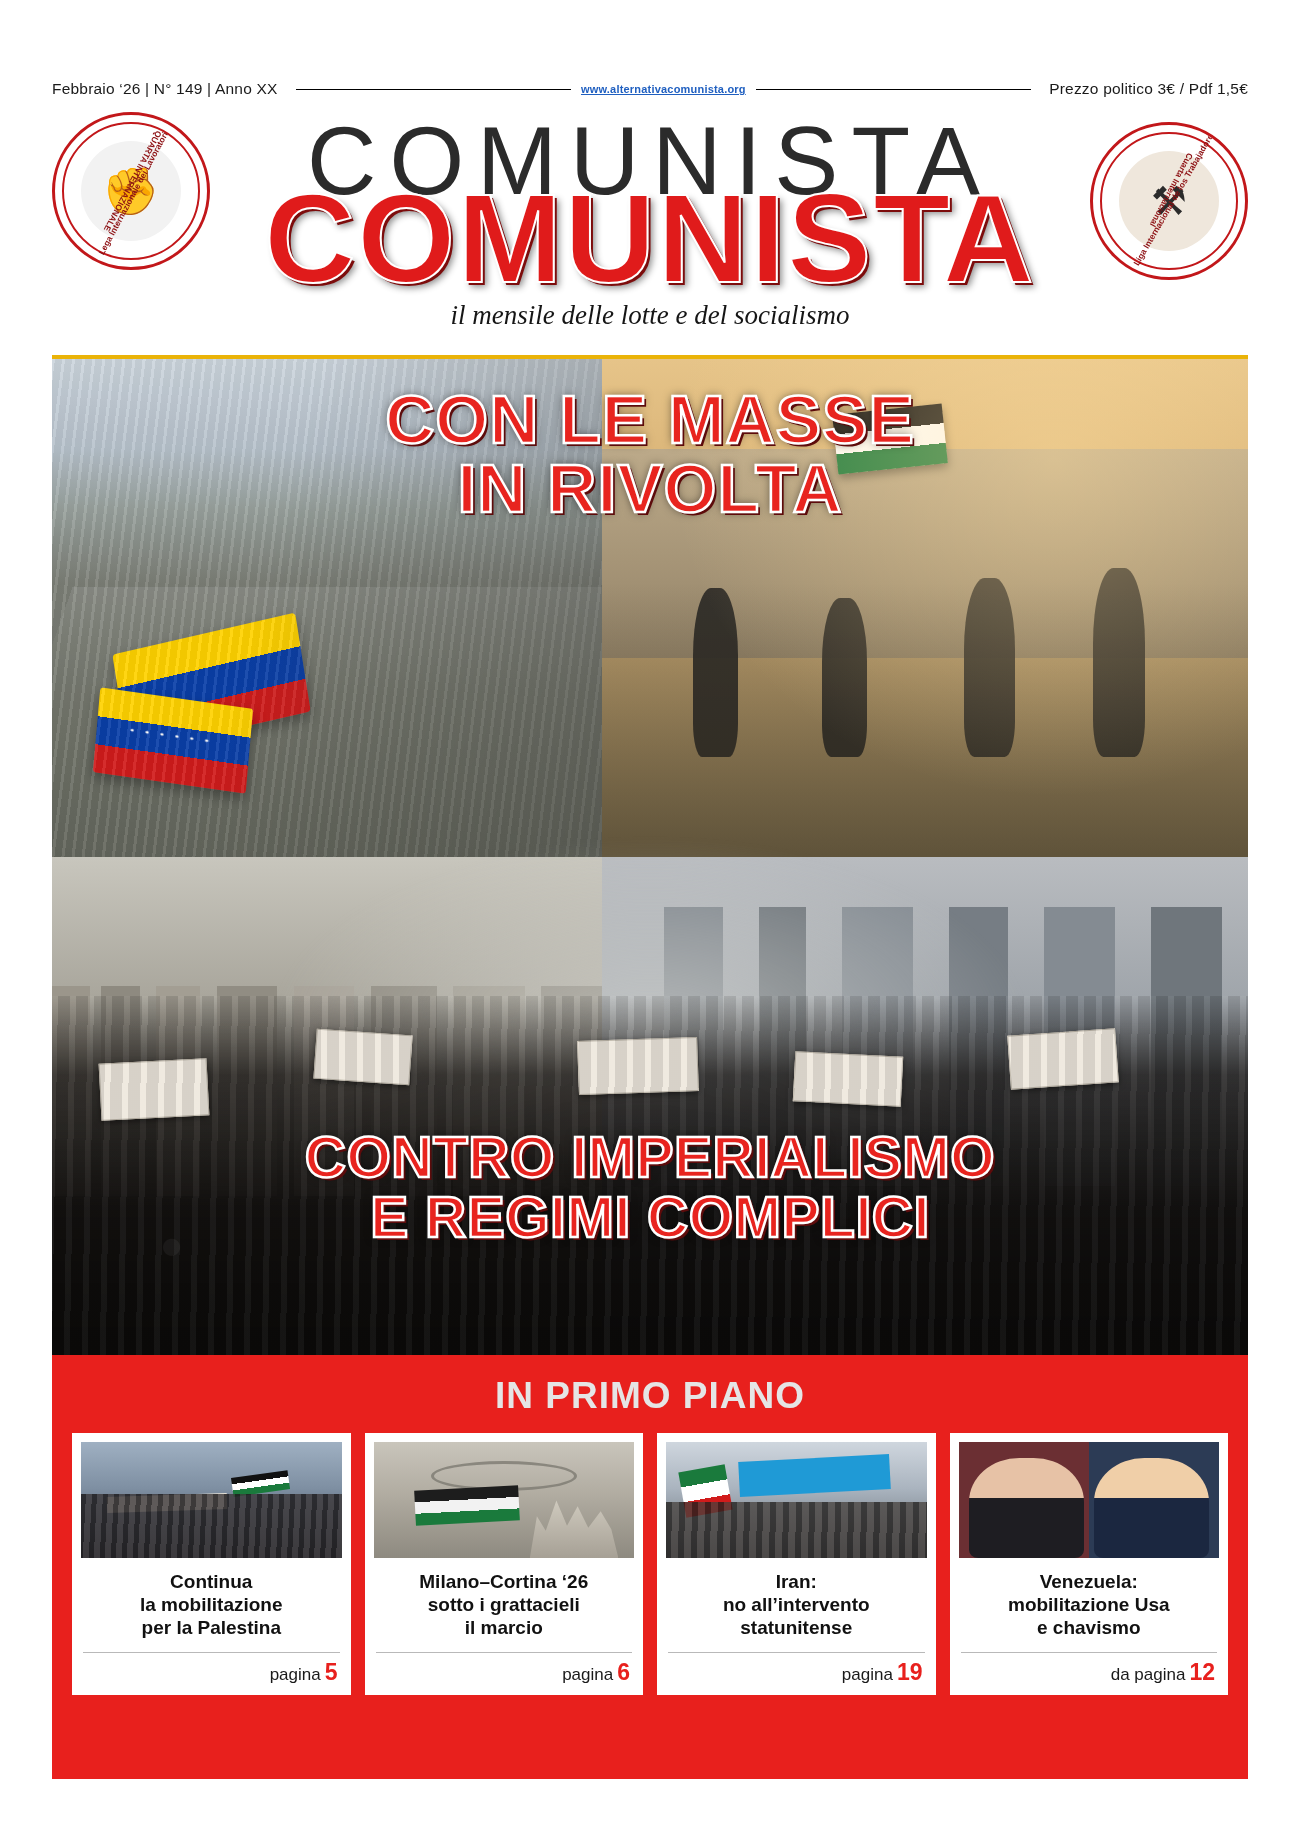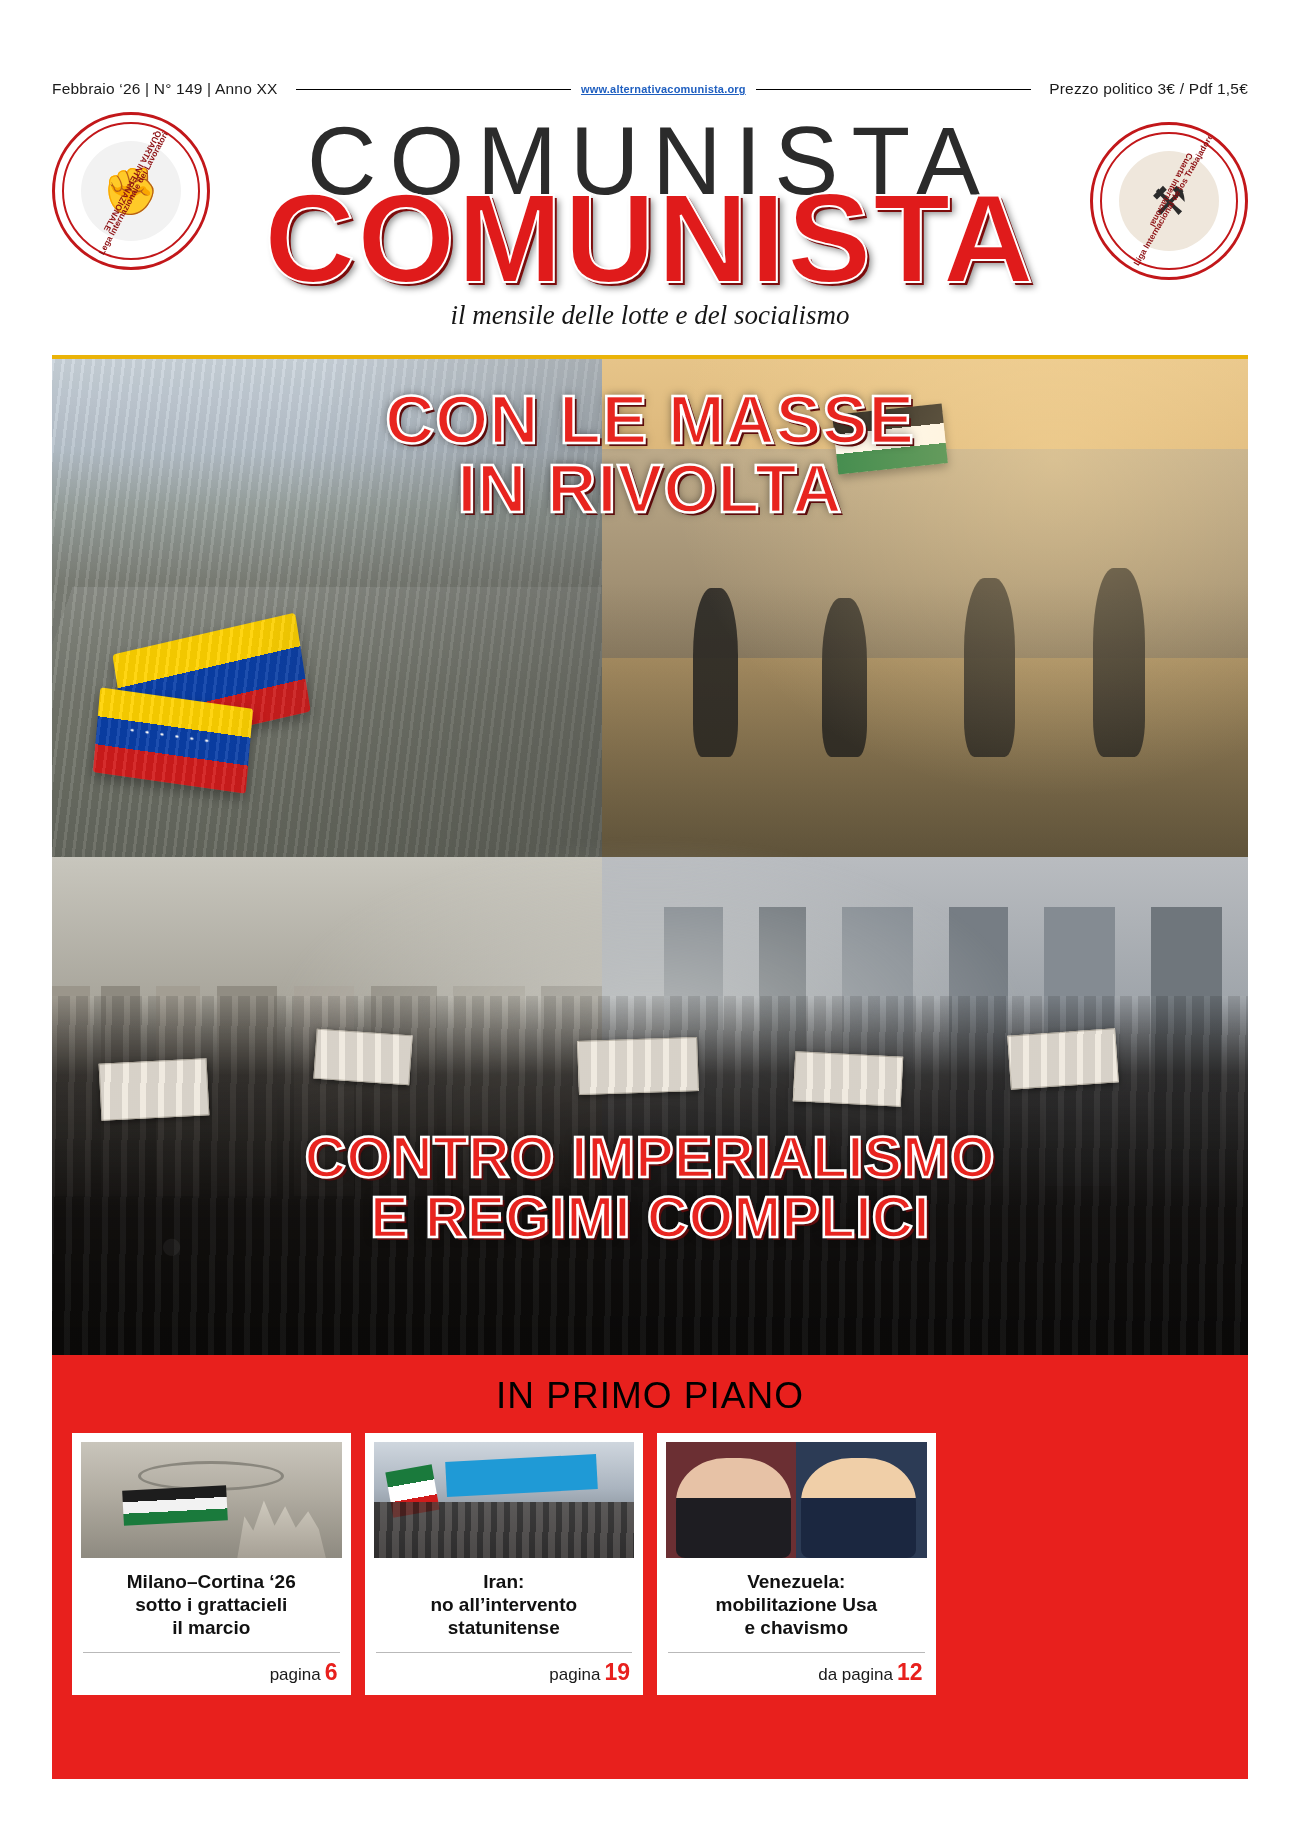--- a/index.html
+++ b/index.html
@@ -351,23 +351,23 @@
     position: absolute;
     top: 1355px;
     left: 52px;
     width: 1196px;
     height: 424px;
     background: #e8201d;
     padding: 12px 20px 20px 20px;
   }
   .primo h2 {
     text-align: center;
-    color: #000000;
+    color: #e5e5e5;
     font-size: 37px;
-    font-weight: normal;
+    font-weight: bold;
     letter-spacing: 1px;
     margin: 8px 0 16px 0;
   }
   .cards {
     display: grid;
     grid-template-columns: repeat(4, 1fr);
     gap: 14px;
   }
   .card {
     background: #ffffff;
@@ -543,20 +543,33 @@
     <div class="hero-title-top">CON LE MASSE
 IN RIVOLTA</div>
     <div class="hero-title-bottom">CONTRO IMPERIALISMO
 E REGIMI COMPLICI</div>
   </div>
 
   <div class="primo">
     <h2>IN PRIMO PIANO</h2>
     <div class="cards">
 
+      <div class="card">
+        <div class="thumb t1">
+          <div class="band"></div>
+          <div class="fl"></div>
+        </div>
+        <div class="title">Continua
+la mobilitazione
+per la Palestina</div>
+        <div class="sep"></div>
+        <div class="page-ref">
+          <span>pagina</span><b>5</b>
+        </div>
+      </div>
 
       <div class="card">
         <div class="thumb t2">
           <div class="rings"></div>
           <div class="fl"></div>
           <div class="dome"></div>
         </div>
         <div class="title">Milano–Cortina ‘26
 sotto i grattacieli
 il marcio</div>

